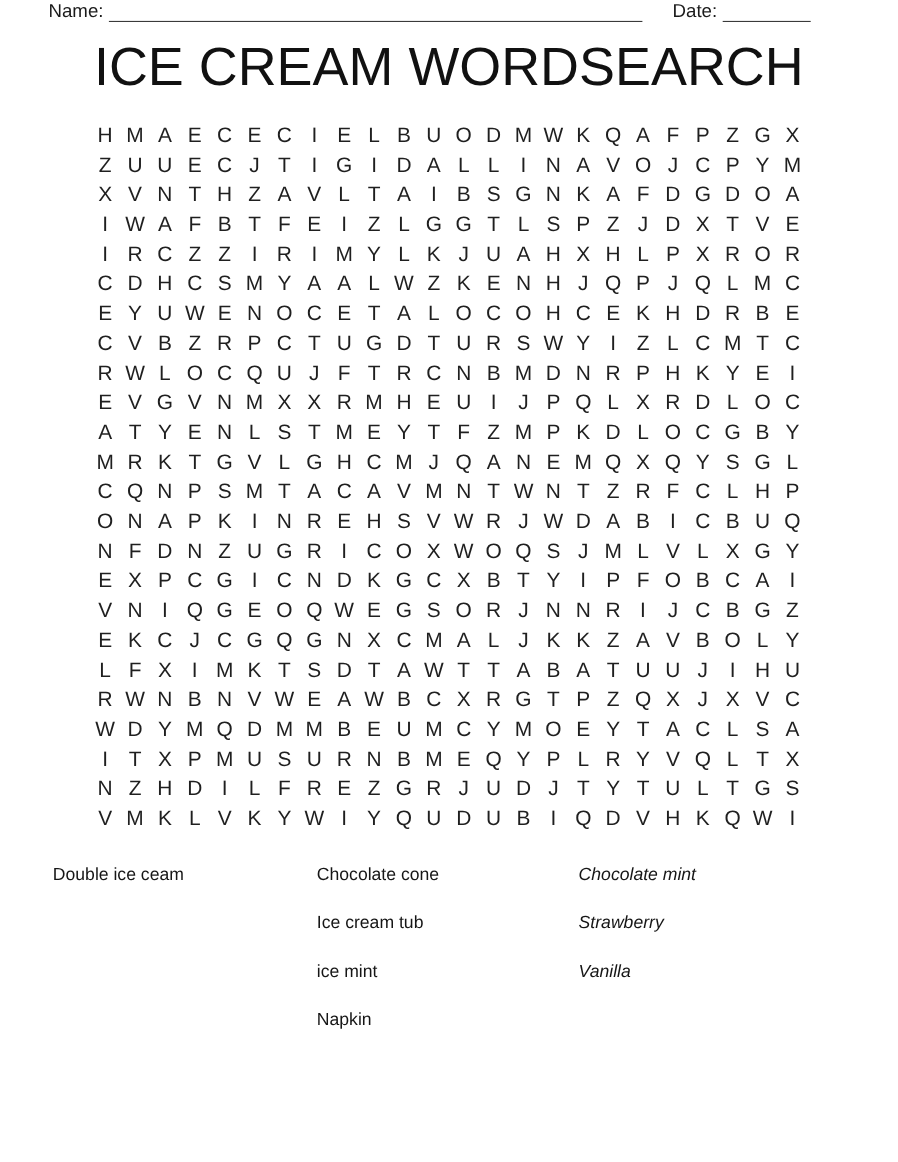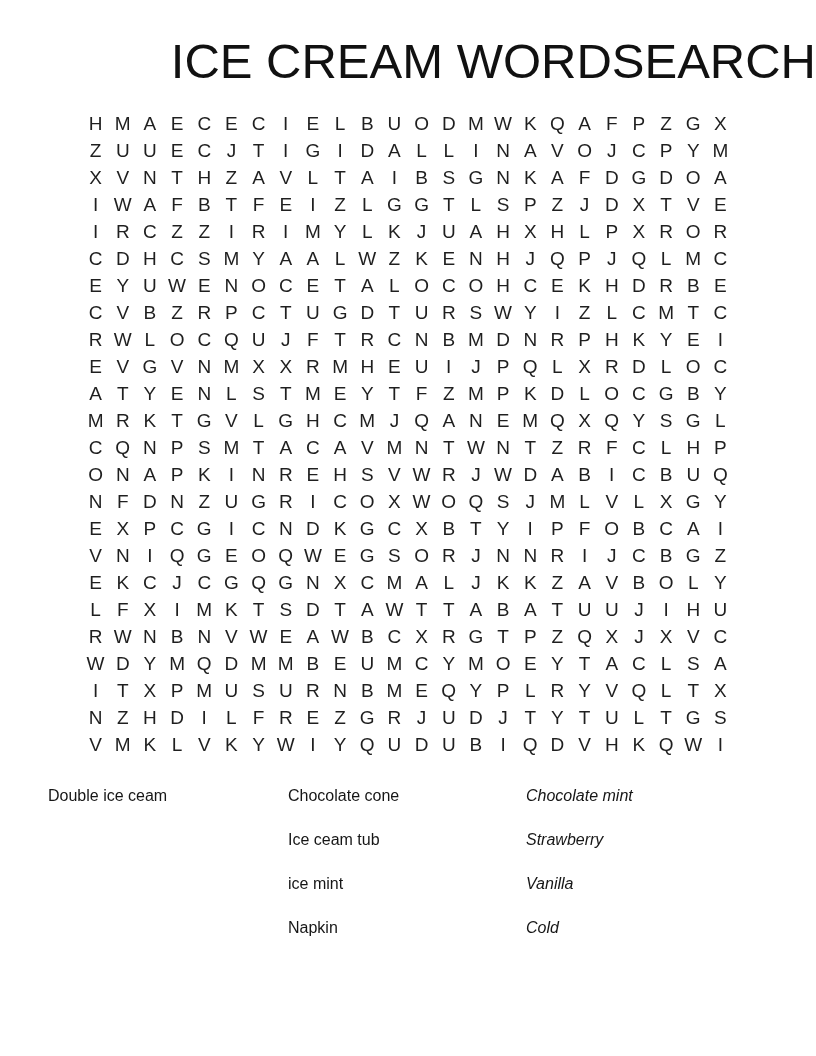--- a/index.html
+++ b/index.html
@@ -33,21 +33,21 @@
   }
   .name-line { flex: 1 1 auto; margin-left: 5px; margin-right: 27px; }
   .date-line { width: 80px; margin-left: 5px; }
 
   
   .title {
     position: absolute;
     top: 33px;
     left: 0;
     width: 100%;
-    text-align: right;
+    text-align: center;
     font-size: 49px;
     font-weight: 400;
     line-height: 1.18;
     color: #111111;
     white-space: nowrap;
   }
 
   
   .grid {
     position: absolute;
@@ -87,20 +87,26 @@
     font-size: 16px;
     color: #161616;
     white-space: nowrap;
   }
 </style>
 </head>
 <body>
 
 <div class="page">
 
+  <div class="header-row">
+    <span class="header-label">Name:</span>
+    <span class="fill-line name-line"></span>
+    <span class="header-label">Date:</span>
+    <span class="fill-line date-line"></span>
+  </div>
 
   <div class="title">ICE CREAM WORDSEARCH</div>
 
   <div class="grid">
       <span class="cell">H</span>
       <span class="cell">M</span>
       <span class="cell">A</span>
       <span class="cell">E</span>
       <span class="cell">C</span>
       <span class="cell">E</span>
@@ -675,25 +681,24 @@
       <span class="cell">W</span>
       <span class="cell">I</span>
     </div>
 
   <div class="words">
     <div class="word-col word-col-1">
         <div class="word">Double ice ceam</div>
       </div>
     <div class="word-col word-col-2">
         <div class="word">Chocolate cone</div>
-        <div class="word">Ice ceam tub</div>
+        <div class="word">Ice cream tub</div>
         <div class="word">ice mint</div>
         <div class="word">Napkin</div>
       </div>
     <div class="word-col word-col-3">
         <div class="word">Chocolate mint</div>
         <div class="word">Strawberry</div>
         <div class="word">Vanilla</div>
-        <div class="word">Cold</div>
       </div>
   </div>
 
 </div>
 
 </body></html>

